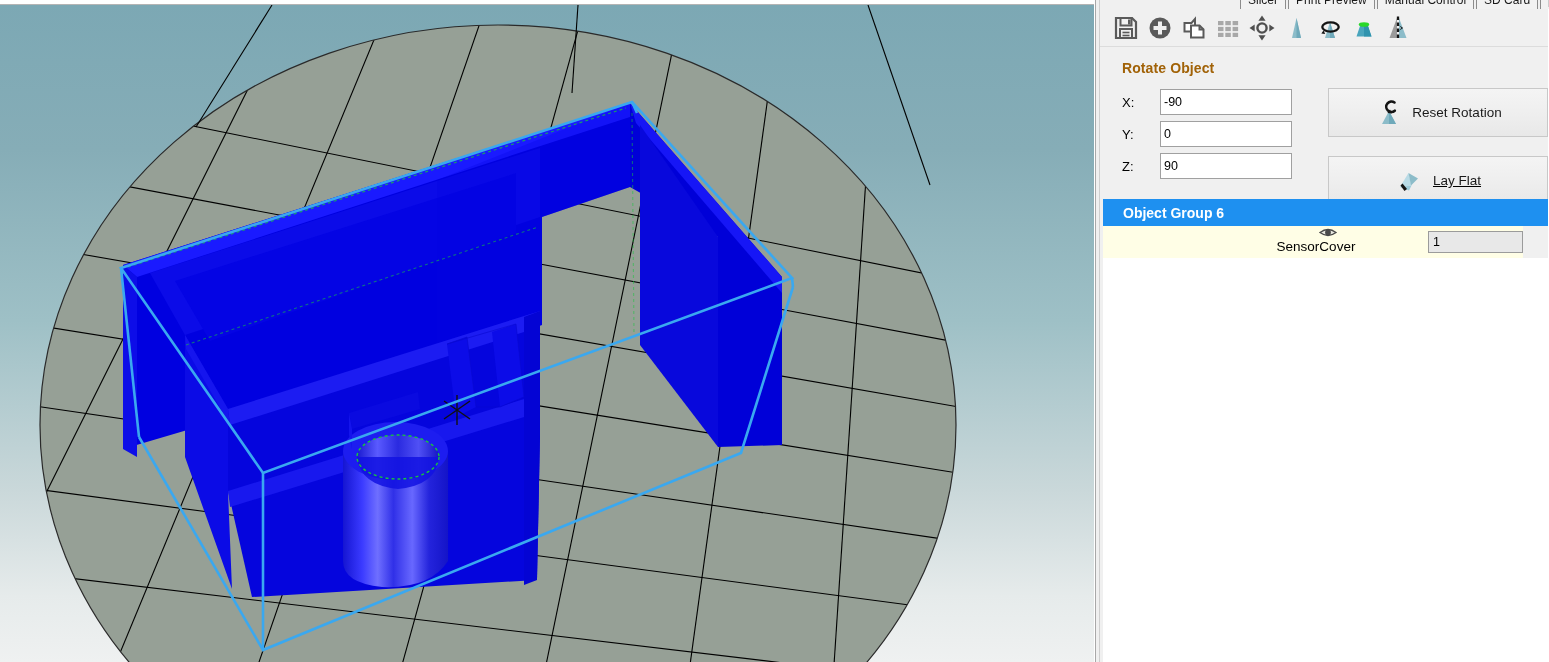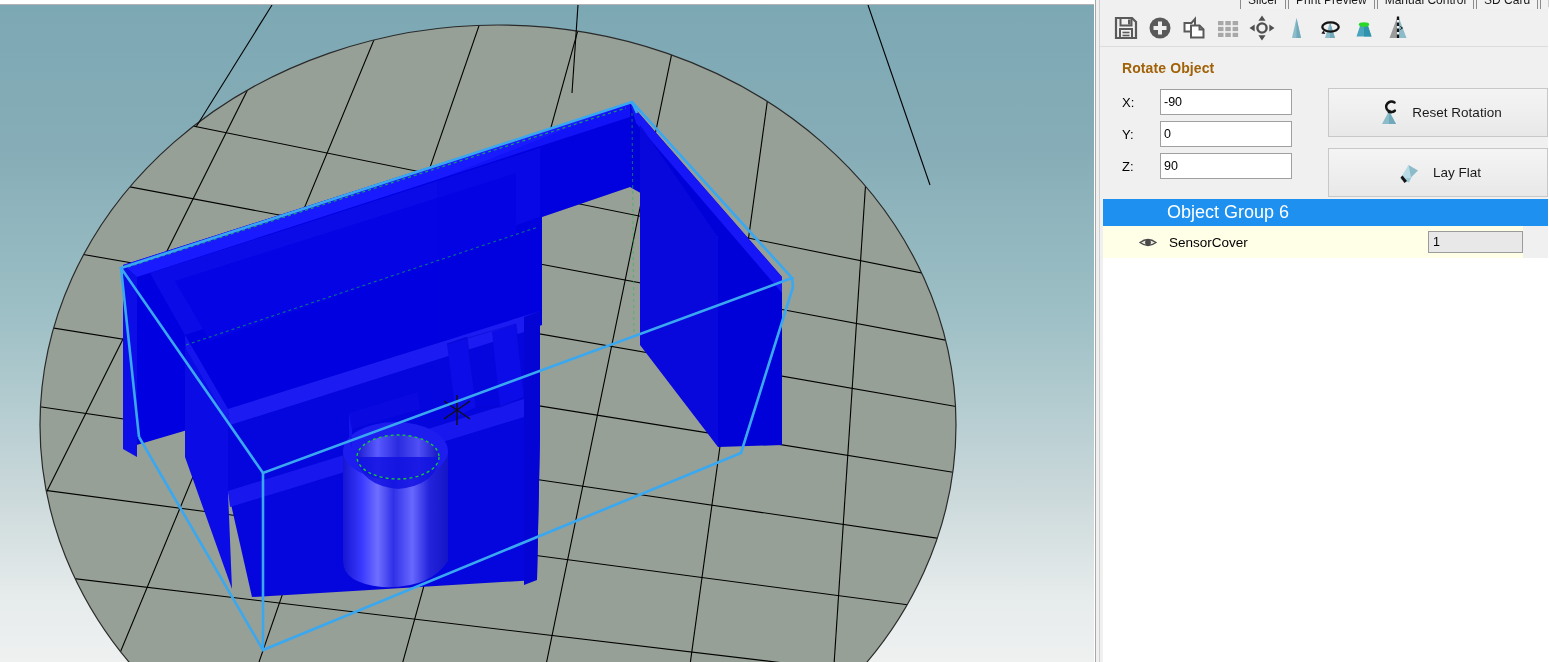--- a/index.html
+++ b/index.html
@@ -178,21 +178,21 @@
     background: linear-gradient(to bottom, #f4f4f4 0%, #eeeeee 55%, #e8e8e8 100%);
     border: 1px solid #c8c8c8;
     box-sizing: border-box;
     display: flex;
     align-items: center;
     justify-content: center;
     cursor: pointer;
     padding: 16px;
   }
   .act-btn.b0 { top: 40px; }
-  .act-btn.b1 { top: 100px; }
+  .act-btn.b1 { top: 108px; text-decoration: underline; }
   .act-btn .ico {
     width: 30px;
     height: 30px;
     display: block;
     margin-right: 8px;
   }
   .act-btn .lbl {
     font-size: 13.5px;
     color: #1a1a1a;
     white-space: nowrap;
@@ -206,33 +206,33 @@
     width: 445px;
     height: 27px;
     background: #1e90f0;
     display: flex;
     align-items: center;
     padding-left: 20px;
     box-sizing: border-box;
   }
   #group-header-label {
     color: #ffffff;
-    font-size: 18px;
-    font-weight: normal;
-    margin-left: 44px;
+    font-size: 14px;
+    font-weight: bold;
   }
   #object-list {
     position: absolute;
     left: 3px;
     top: 226px;
     width: 420px;
     height: 32px;
     background: #fffee6;
     display: flex;
     align-items: center;
+    flex-direction: column;
   }
   #eye-icon-wrap {
     width: 30px;
     margin-left: 30px;
     display: flex;
     align-items: center;
     justify-content: center;
     cursor: pointer;
   }
   #object-name {

